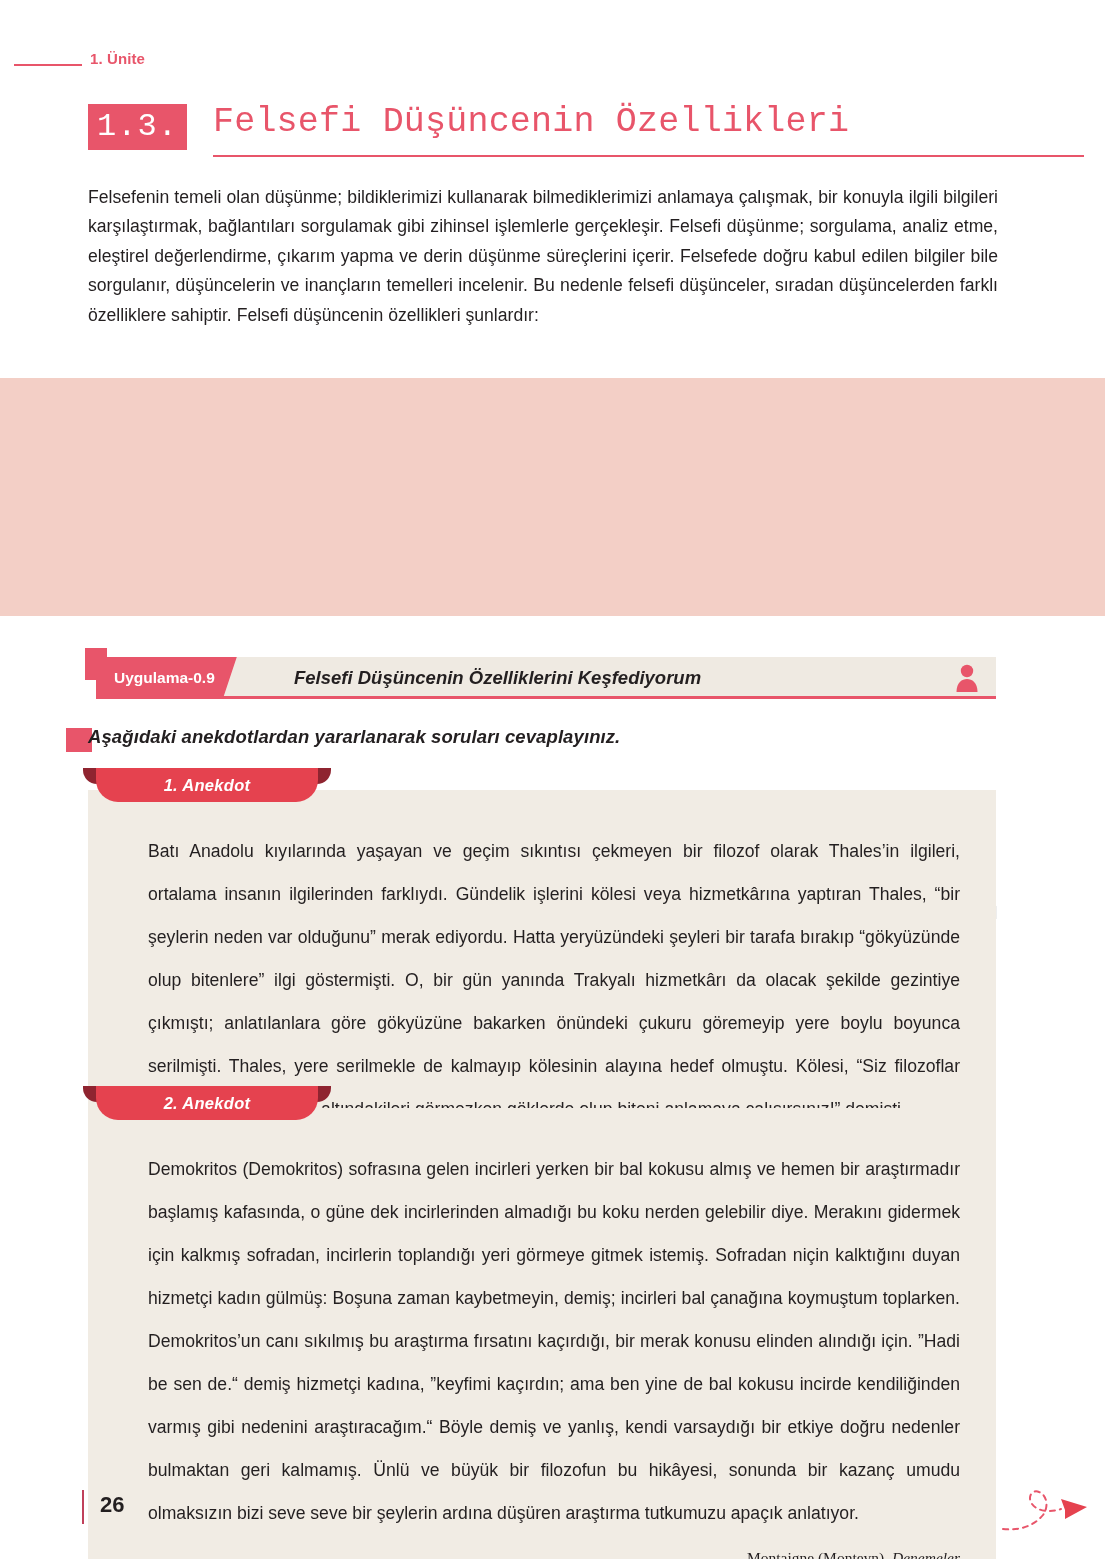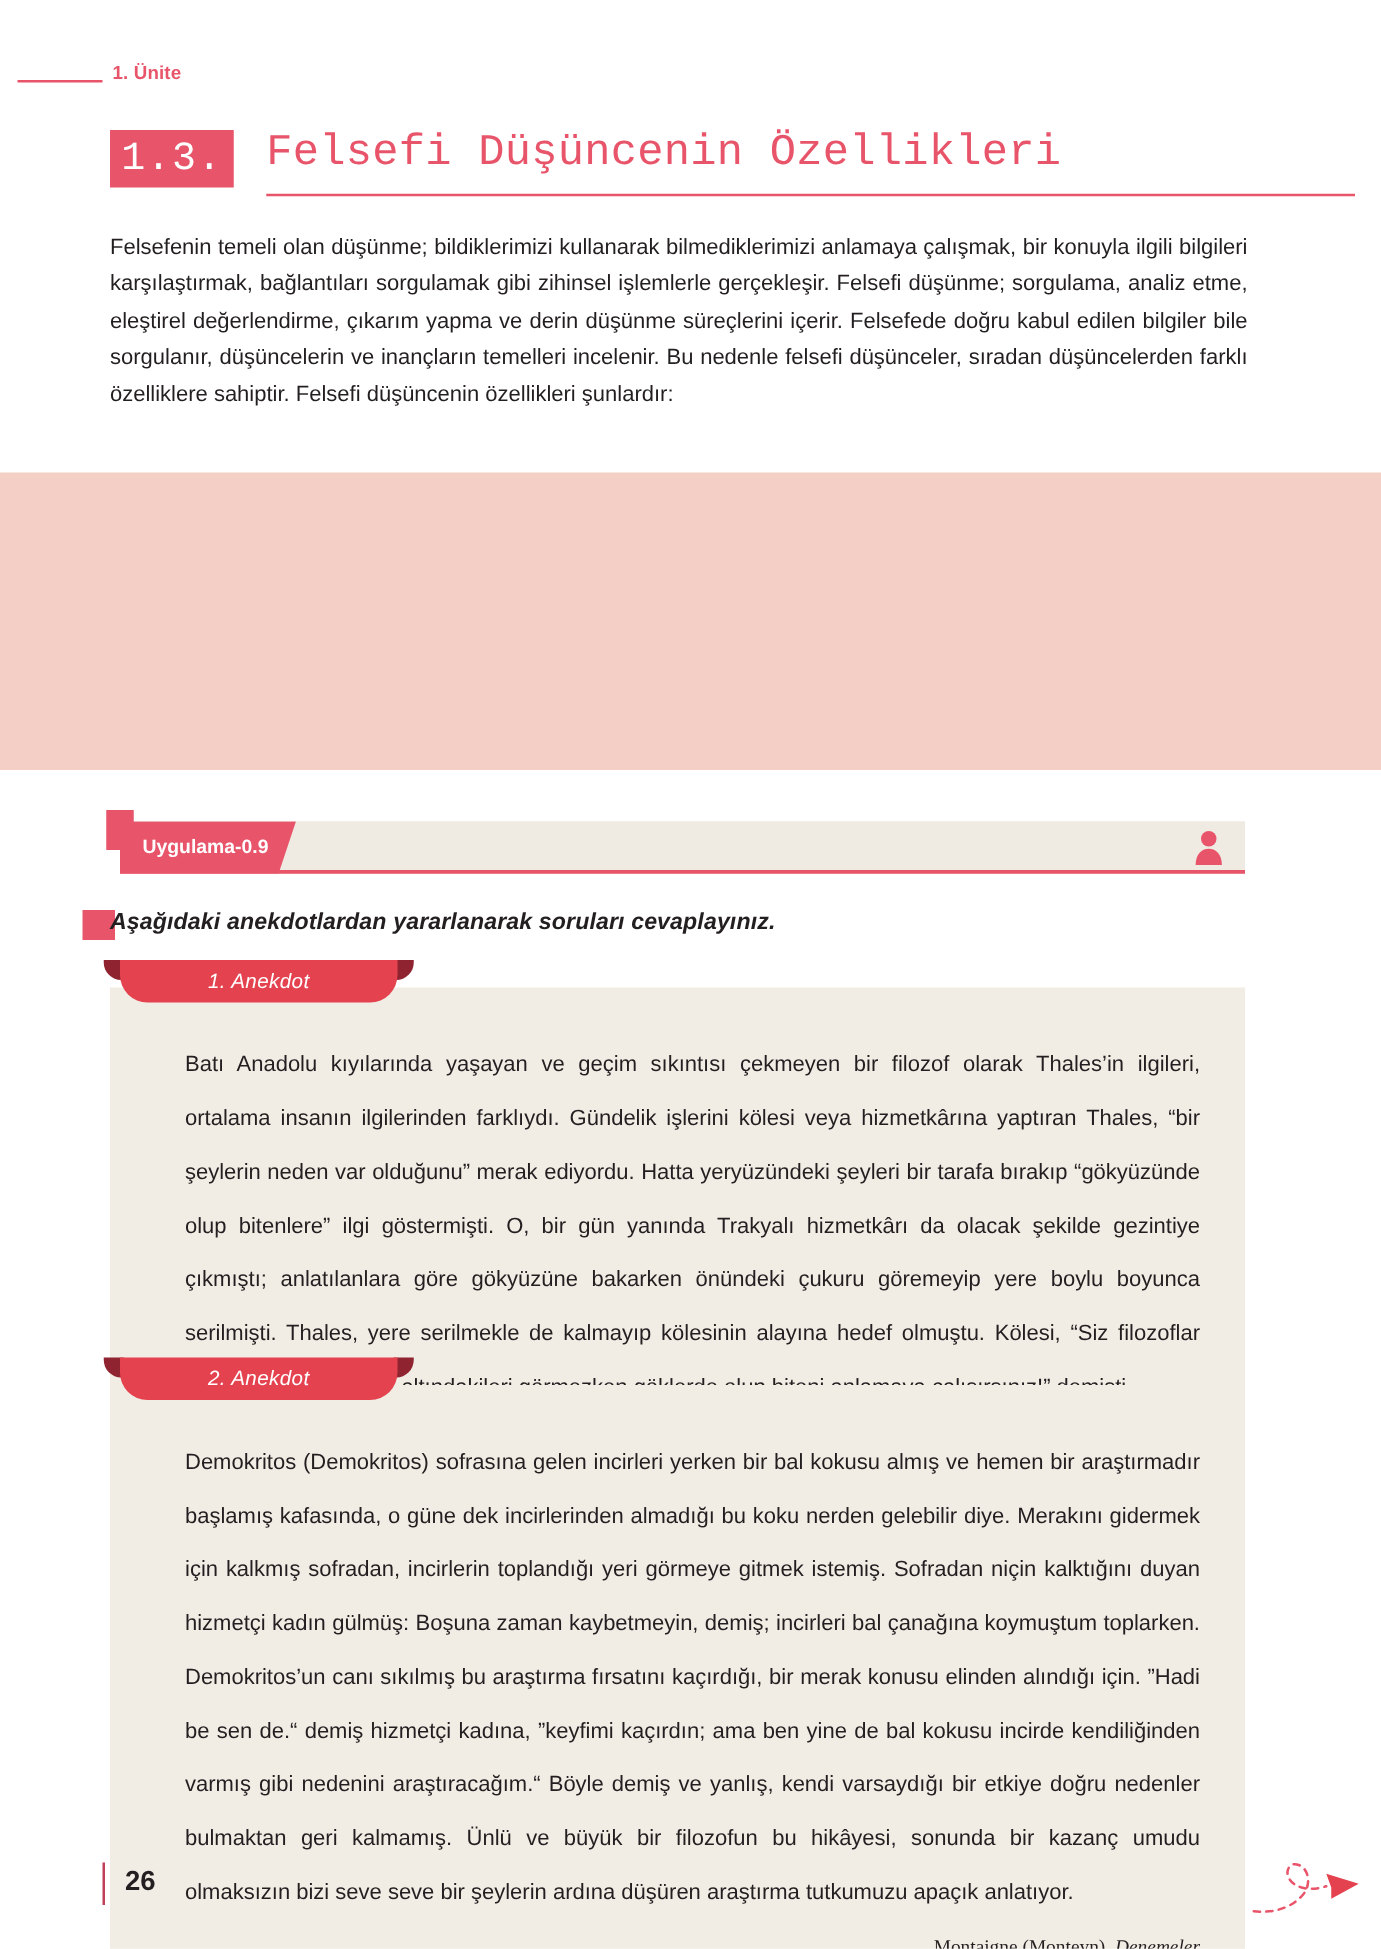--- a/index.html
+++ b/index.html
@@ -184,21 +184,21 @@
     position: absolute;
     left: 0; top: 0;
     width: 222px; height: 34px;
     background: #e5424f;
     border-radius: 0 0 22px 22px;
     display: flex;
     align-items: center;
     justify-content: center;
     color: #fff;
     font-size: 16.5px;
-    font-weight: 400;
+    font-weight: 700;
     font-style: italic;
     letter-spacing: .3px;
   }
   .card-notch-l, .card-notch-r {
     position: absolute;
     top: 0;
     width: 16px; height: 16px;
     background: #8f2430;
   }
   .card-notch-l { left: -13px; border-radius: 0 0 0 14px; }
@@ -365,20 +365,21 @@
       <path d="M56 8 L20 17 L54 30" fill="none" stroke="#e14b5f" stroke-width="2.2" stroke-linecap="round"></path>
       <path d="M38 17 L8 17" fill="none" stroke="#e14b5f" stroke-width="2" stroke-linecap="round"></path>
     </svg>
   </div>
 </div>
 
 <div class="appbanner">
   <div class="appbanner-bg"></div>
   <div class="appbanner-stub"></div>
   <div class="appbanner-tag">Uygulama-0.9</div>
+  <div class="appbanner-title">Felsefi Düşüncenin Özelliklerini Keşfediyorum</div>
   <div class="appbanner-user">
     <svg width="22" height="30" viewBox="0 0 22 30">
       <circle cx="11" cy="8" r="6.2" fill="#e8556a"></circle>
       <path d="M0.5 29 C0.5 19.5 6 16 11 16 C16 16 21.5 19.5 21.5 29 Z" fill="#e8556a"></path>
     </svg>
   </div>
 </div>
 
 <div class="instr-stub"></div>
 <div class="instruction">Aşağıdaki anekdotlardan yararlanarak soruları cevaplayınız.</div>

